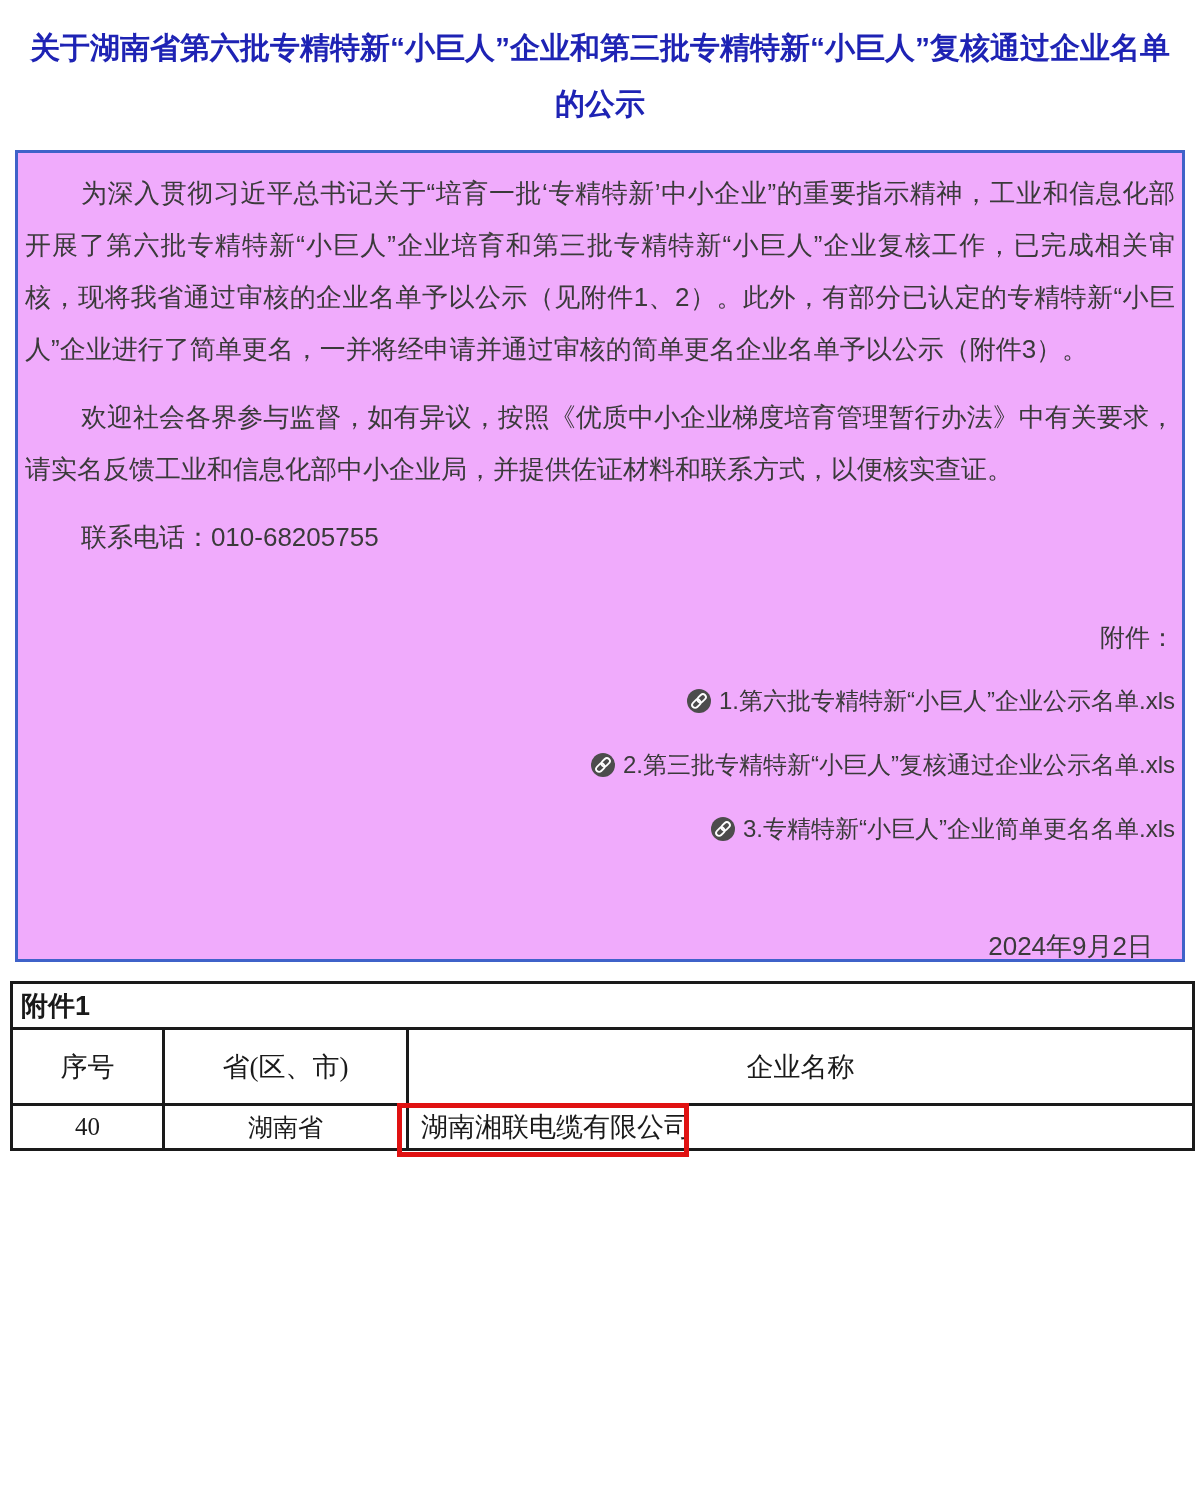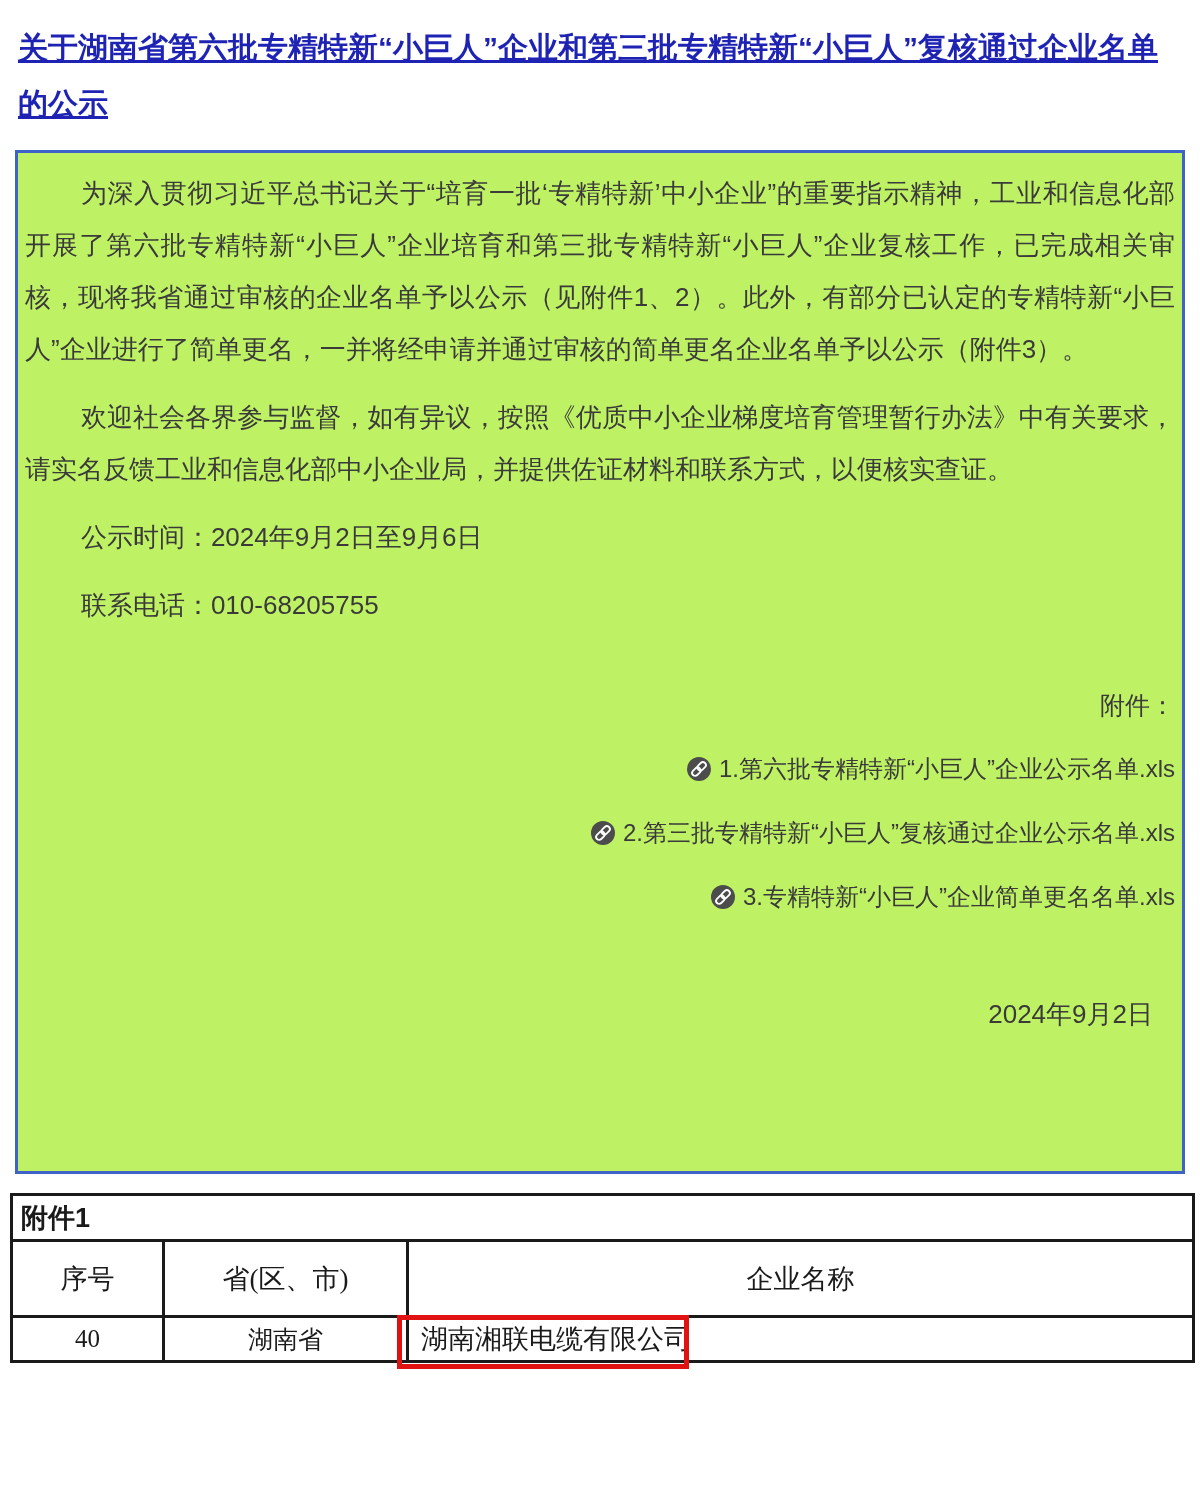--- a/index.html
+++ b/index.html
@@ -9,35 +9,34 @@
     height: 1485px;
     font-family: "Liberation Sans", "DejaVu Sans", sans-serif;
     color: #3a3a3a;
     position: relative;
     overflow: hidden;
   }
 
   
   .page-title {
     padding: 20px 18px 0 18px;
-    text-align: left;
+    text-align: center;
     font-size: 30px;
     font-weight: bold;
     line-height: 56px;
     color: #1e23b4;
-    text-decoration: underline;
   }
 
   
   .notice-box {
     margin: 18px 15px 0 15px;
     border: 3px solid #3f62c9;
-    height: 1024px;
+    height: 812px;
     padding: 14px 7px 0 7px;
-    background: #bef264;
+    background: #f0abfc;
   }
   .para {
     font-size: 26px;
     line-height: 52px;
     text-align: justify;
     text-indent: 2.15em;
     margin-bottom: 16px;
     color: #3a3a3a;
   }
   .info-line {
@@ -119,21 +118,20 @@
   }
 </style>
 </head>
 <body>
 
 <h1 class="page-title">关于湖南省第六批专精特新“小巨人”企业和第三批专精特新“小巨人”复核通过企业名单的公示</h1>
 
 <div class="notice-box">
   <p class="para">为深入贯彻习近平总书记关于“培育一批‘专精特新’中小企业”的重要指示精神，工业和信息化部开展了第六批专精特新“小巨人”企业培育和第三批专精特新“小巨人”企业复核工作，已完成相关审核，现将我省通过审核的企业名单予以公示（见附件1、2）。此外，有部分已认定的专精特新“小巨人”企业进行了简单更名，一并将经申请并通过审核的简单更名企业名单予以公示（附件3）。</p>
   <p class="para">欢迎社会各界参与监督，如有异议，按照《优质中小企业梯度培育管理暂行办法》中有关要求，请实名反馈工业和信息化部中小企业局，并提供佐证材料和联系方式，以便核实查证。</p>
-  <p class="info-line">公示时间：2024年9月2日至9月6日</p>
   <p class="info-line">联系电话：010-68205755</p>
 
   <p class="attach-label">附件：</p>
 
   <div class="attach-link">
     <span class="link-icon">
       <svg width="24" height="24" viewBox="0 0 24 24">
         <circle cx="12" cy="12" r="12" fill="#4c4c4c"></circle>
         <g transform="rotate(-45 12 12)" stroke="#ffffff" stroke-width="1.8" fill="none">
           <rect x="3.5" y="9" width="9.5" height="6" rx="3"></rect>

